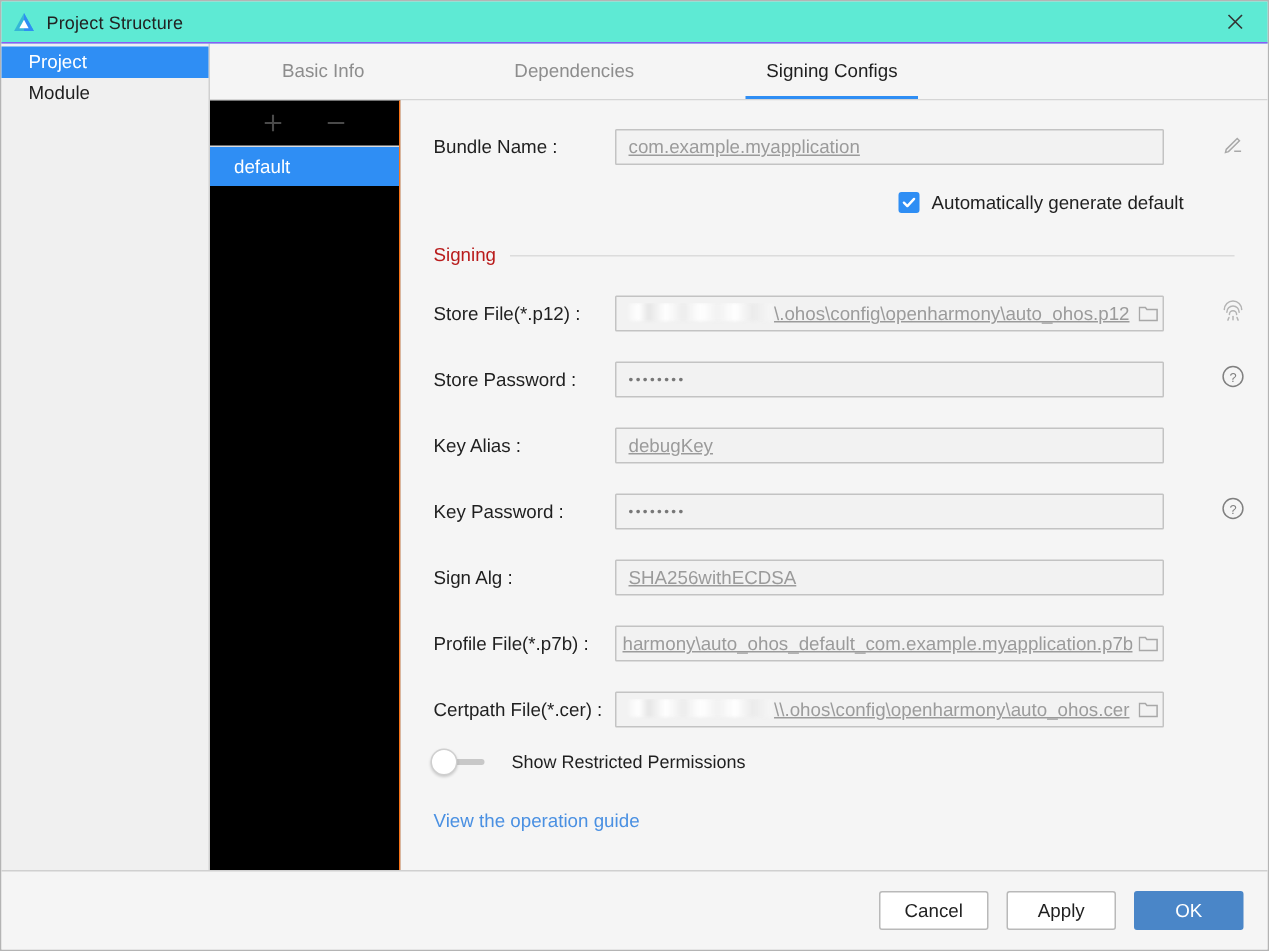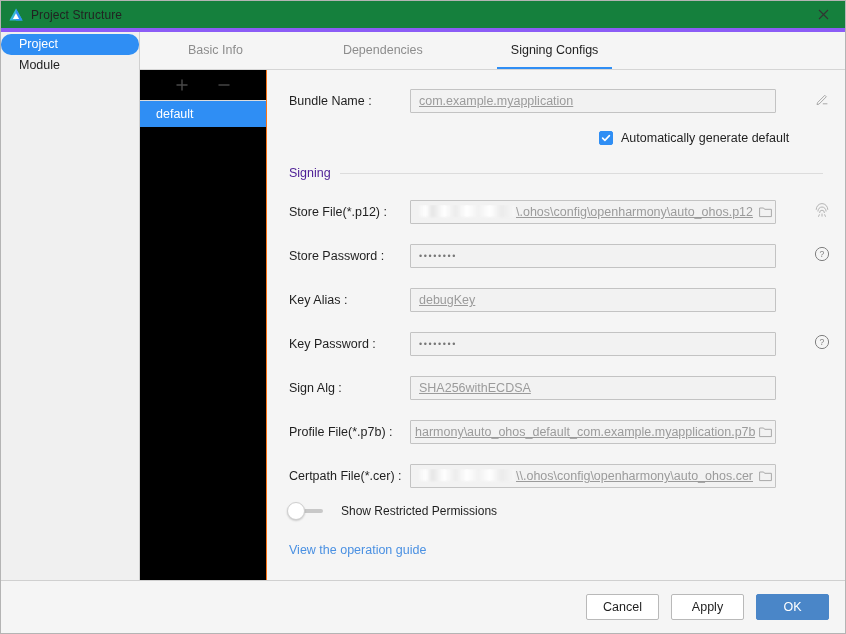--- a/index.html
+++ b/index.html
@@ -23,22 +23,22 @@
     border: 1px solid #b4b4b4;
     box-sizing: border-box;
     display: flex;
     flex-direction: column;
   }
 
   
   .titlebar {
     height: 27px;
     min-height: 27px;
-    background: #15803d;
-    border-bottom: 4px solid #8b5cf6;
+    background: #5eead4;
+    border-bottom: 1px solid #8b5cf6;
     display: flex;
     align-items: center;
     position: relative;
   }
   .app-icon {
     width: 16px;
     height: 16px;
     margin-left: 7px;
     margin-right: 7px;
     position: relative;
@@ -83,21 +83,20 @@
     height: 21px;
     line-height: 21px;
     padding-left: 18px;
     font-size: 12.5px;
     color: #1f1f1f;
     white-space: nowrap;
   }
   .tree-item.selected {
     background: #2f8ef4;
     color: #ffffff;
-    border-radius: 10px;
   }
 
   
   .right-pane {
     flex: 1 1 auto;
     display: flex;
     flex-direction: column;
     min-width: 0;
     background: #f5f5f5;
   }
@@ -305,21 +304,21 @@
   .group-head {
     position: absolute;
     left: 22px;
     right: 22px;
     display: flex;
     align-items: center;
     gap: 9px;
   }
   .group-head .gtitle {
     font-size: 12.5px;
-    color: #4c1d95;
+    color: #b91c1c;
     white-space: nowrap;
   }
   .group-head .gline {
     flex: 1 1 auto;
     height: 1px;
     background: #dcdcdc;
   }
 
   
   .togglerow {

